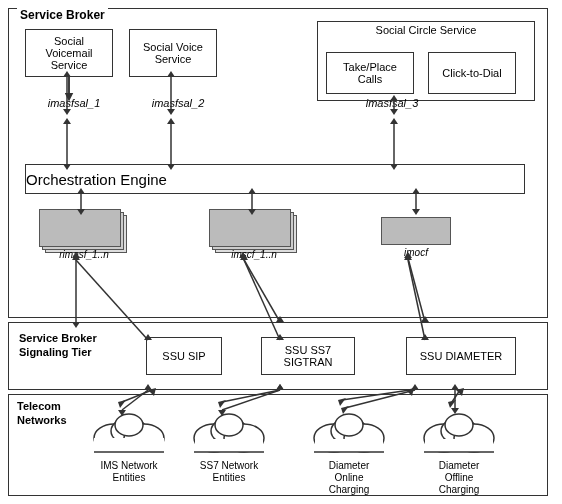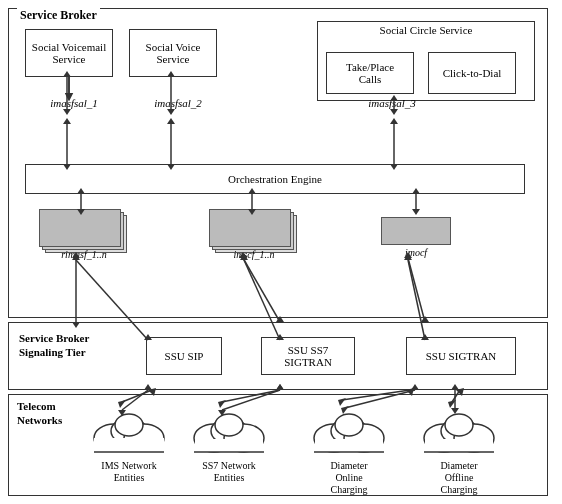--- a/index.html
+++ b/index.html
@@ -10,21 +10,20 @@
       font-size: 11px;
       background: #fff;
       overflow: hidden;
     }
 
     .diagram-wrapper {
       width: 562px;
       height: 504px;
       position: relative;
       padding: 20px;
-      font-family: Liberation Serif, serif;
     }
 
     
     .service-broker-box {
       position: absolute;
       top: 8px;
       left: 8px;
       width: 540px;
       height: 310px;
       border: 1.5px solid #333;
@@ -70,22 +69,21 @@
     }
 
     
     .orch-box {
       position: absolute;
       border: 1.5px solid #333;
       background: #fff;
       text-align: center;
       display: flex;
       align-items: center;
-      justify-content: center;
-      font-size: 11px;
+      font-size: 15px;
     }
 
     
     .signaling-tier-box {
       position: absolute;
       top: 322px;
       left: 8px;
       width: 540px;
       height: 68px;
       border: 1.5px solid #333;
@@ -260,21 +258,21 @@
 
   </div>
 
   <div class="signaling-tier-box">
     <div class="signaling-tier-label">Service Broker<br>Signaling Tier</div>
 
     <div class="ssu-box" style="top:14px;left:110px;width:76px;height:38px;">SSU SIP</div>
 
     <div class="ssu-box" style="top:14px;left:225px;width:94px;height:38px;">SSU SS7 SIGTRAN</div>
 
-    <div class="ssu-box" style="top:14px;left:370px;width:110px;height:38px;">SSU SIGTRAN</div>
+    <div class="ssu-box" style="top:14px;left:370px;width:110px;height:38px;">SSU DIAMETER</div>
   </div>
 
   <div class="telecom-box">
     <div class="telecom-label">Telecom<br>Networks</div>
 
     <div class="cloud-item" style="left:80px;top:8px;">
       <svg width="80" height="55" viewBox="0 0 80 55">
         <ellipse cx="25" cy="35" rx="20" ry="14" fill="#fff" stroke="#333" stroke-width="1.5"></ellipse>
         <ellipse cx="40" cy="28" rx="18" ry="13" fill="#fff" stroke="#333" stroke-width="1.5"></ellipse>
         <ellipse cx="55" cy="35" rx="20" ry="14" fill="#fff" stroke="#333" stroke-width="1.5"></ellipse>

